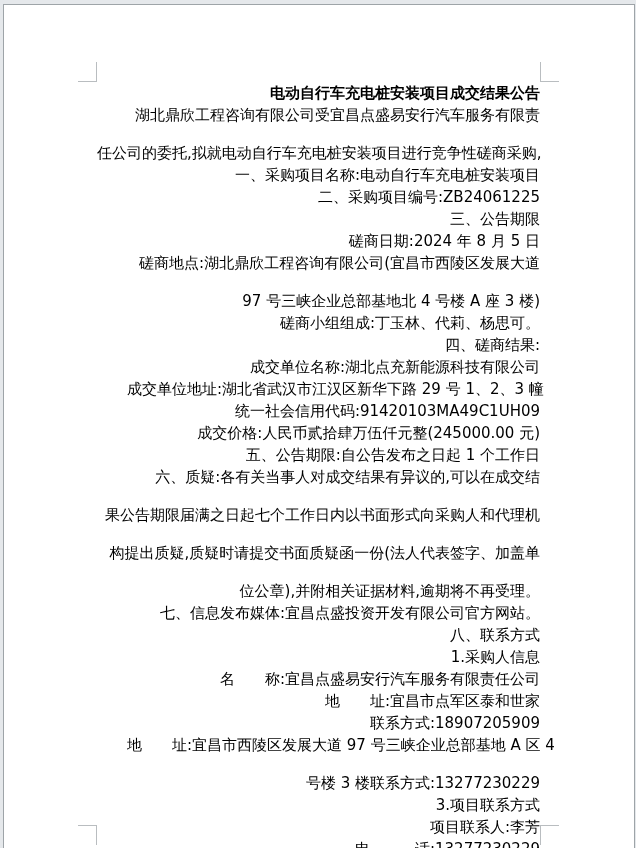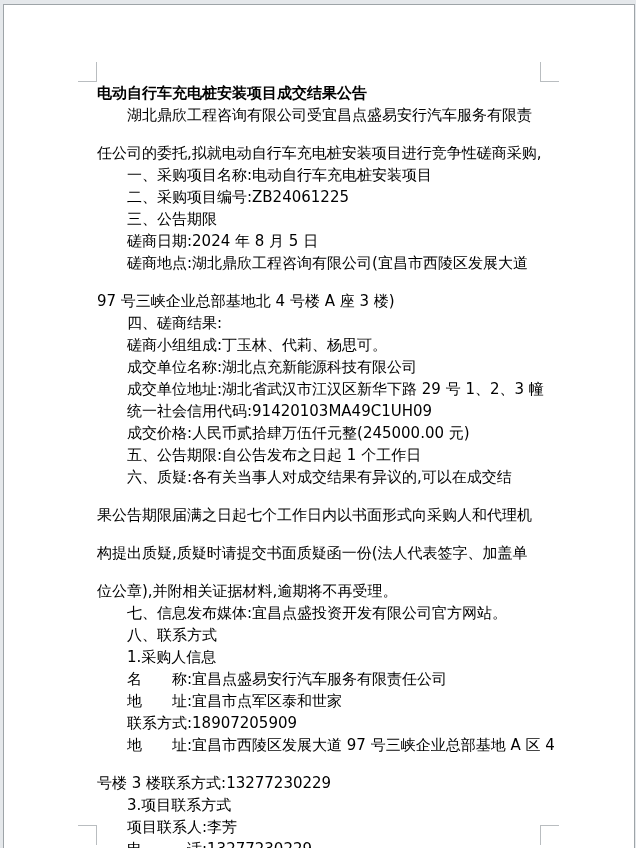--- a/index.html
+++ b/index.html
@@ -33,27 +33,28 @@
   .doc{
     position:absolute;
     left:97px; top:82px;
     width:443px;
     font-size:15px;
     line-height:22px;
     color:var(--ink);
   }
   .doc-title{
     font-weight:bold;
-    text-align:left;
+    text-align:right;
     white-space:nowrap;
     line-height:22px;
   }
   .line{
     white-space:pre;
     line-height:22px;
+    text-align:right;
   }
   .ind2{padding-left:30px;}
   .ind0{padding-left:0;margin-top:16px;}
 </style>
 </head>
 <body>
 
 <div class="page"></div>
 
 <div class="crop tl"></div>
@@ -65,22 +66,22 @@
   <div class="doc-title">电动自行车充电桩安装项目成交结果公告</div>
   <div>
       <div class="line ind2">湖北鼎欣工程咨询有限公司受宜昌点盛易安行汽车服务有限责</div>
       <div class="line ind0">任公司的委托,拟就电动自行车充电桩安装项目进行竞争性磋商采购,</div>
       <div class="line ind2">一、采购项目名称:电动自行车充电桩安装项目</div>
       <div class="line ind2">二、采购项目编号:ZB24061225</div>
       <div class="line ind2">三、公告期限</div>
       <div class="line ind2">磋商日期:2024 年 8 月 5 日</div>
       <div class="line ind2">磋商地点:湖北鼎欣工程咨询有限公司(宜昌市西陵区发展大道</div>
       <div class="line ind0">97 号三峡企业总部基地北 4 号楼 A 座 3 楼)</div>
+      <div class="line ind2">磋商小组组成:丁玉林、代莉、杨思可。</div>
       <div class="line ind2">四、磋商结果:</div>
-      <div class="line ind2">磋商小组组成:丁玉林、代莉、杨思可。</div>
       <div class="line ind2">成交单位名称:湖北点充新能源科技有限公司</div>
       <div class="line ind2">成交单位地址:湖北省武汉市江汉区新华下路 29 号 1、2、3 幢</div>
       <div class="line ind2">统一社会信用代码:91420103MA49C1UH09</div>
       <div class="line ind2">成交价格:人民币贰拾肆万伍仟元整(245000.00 元)</div>
       <div class="line ind2">五、公告期限:自公告发布之日起 1 个工作日</div>
       <div class="line ind2">六、质疑:各有关当事人对成交结果有异议的,可以在成交结</div>
       <div class="line ind0">果公告期限届满之日起七个工作日内以书面形式向采购人和代理机</div>
       <div class="line ind0">构提出质疑,质疑时请提交书面质疑函一份(法人代表签字、加盖单</div>
       <div class="line ind0">位公章),并附相关证据材料,逾期将不再受理。</div>
       <div class="line ind2">七、信息发布媒体:宜昌点盛投资开发有限公司官方网站。</div>

